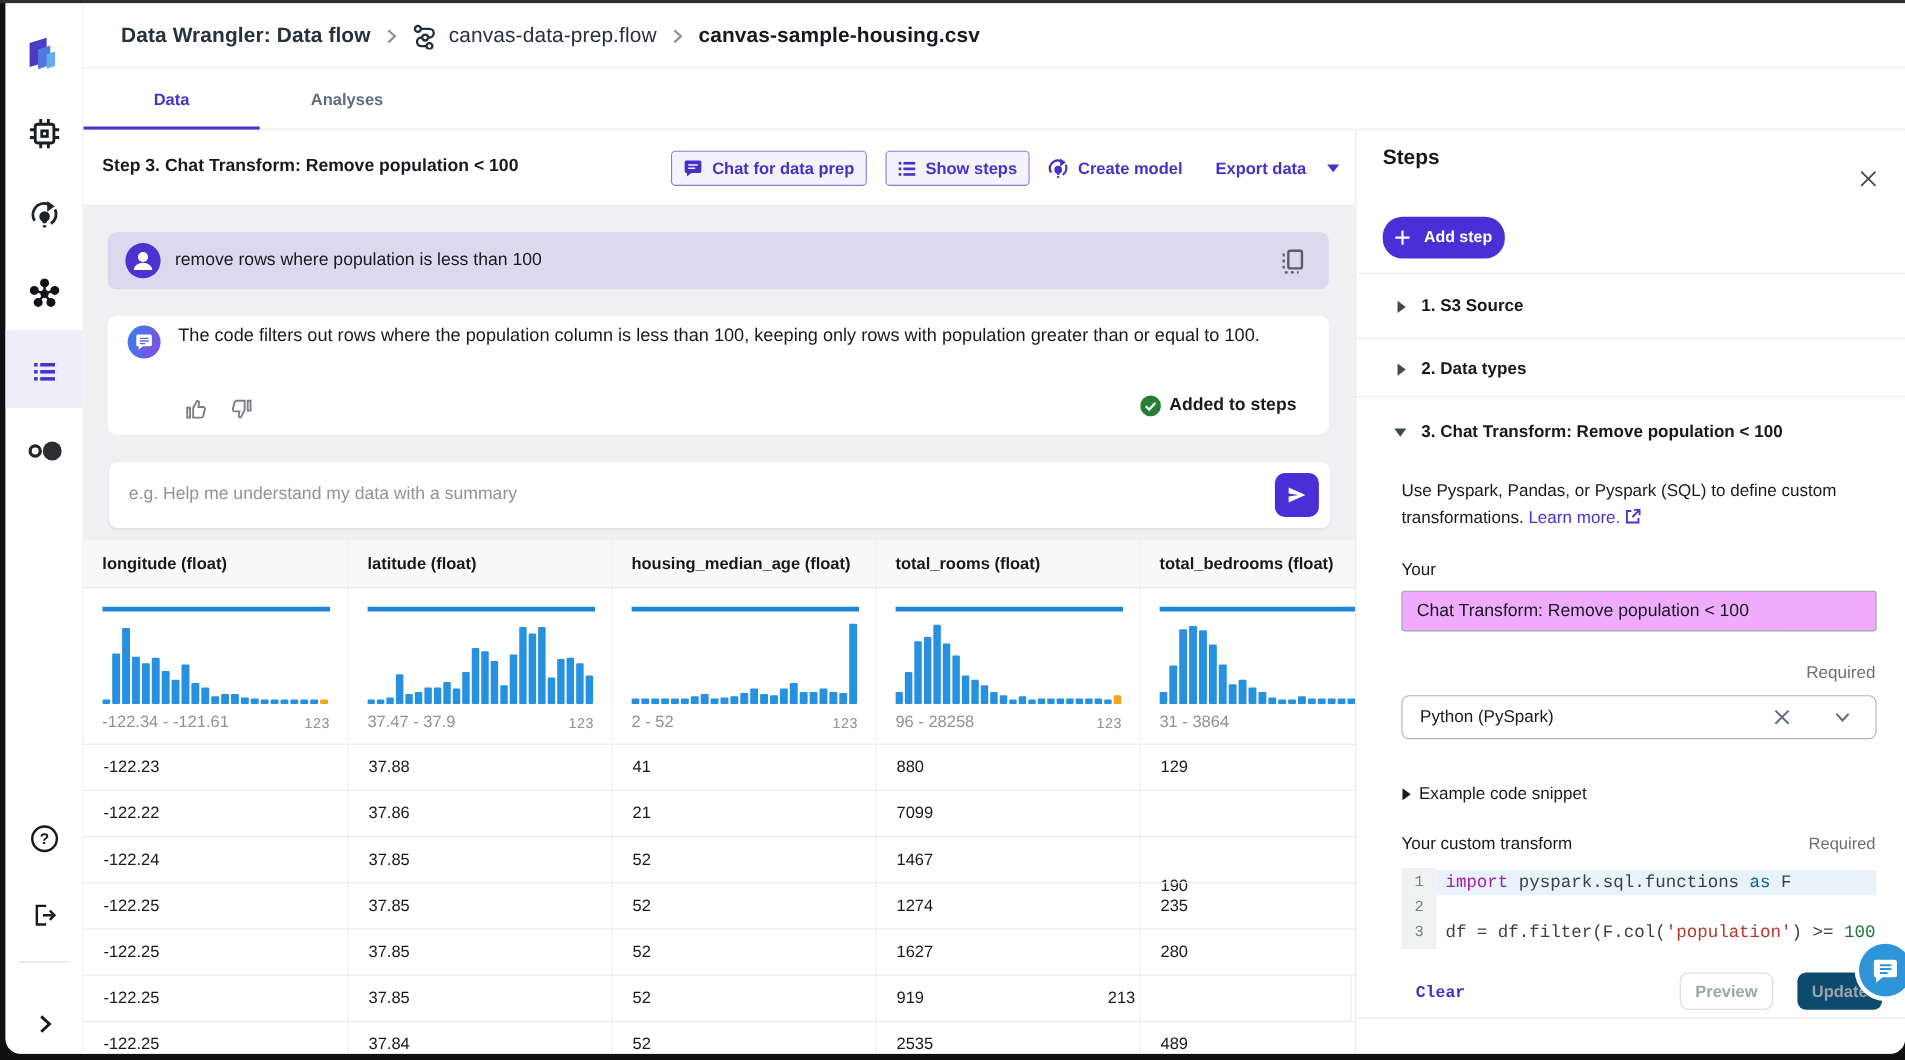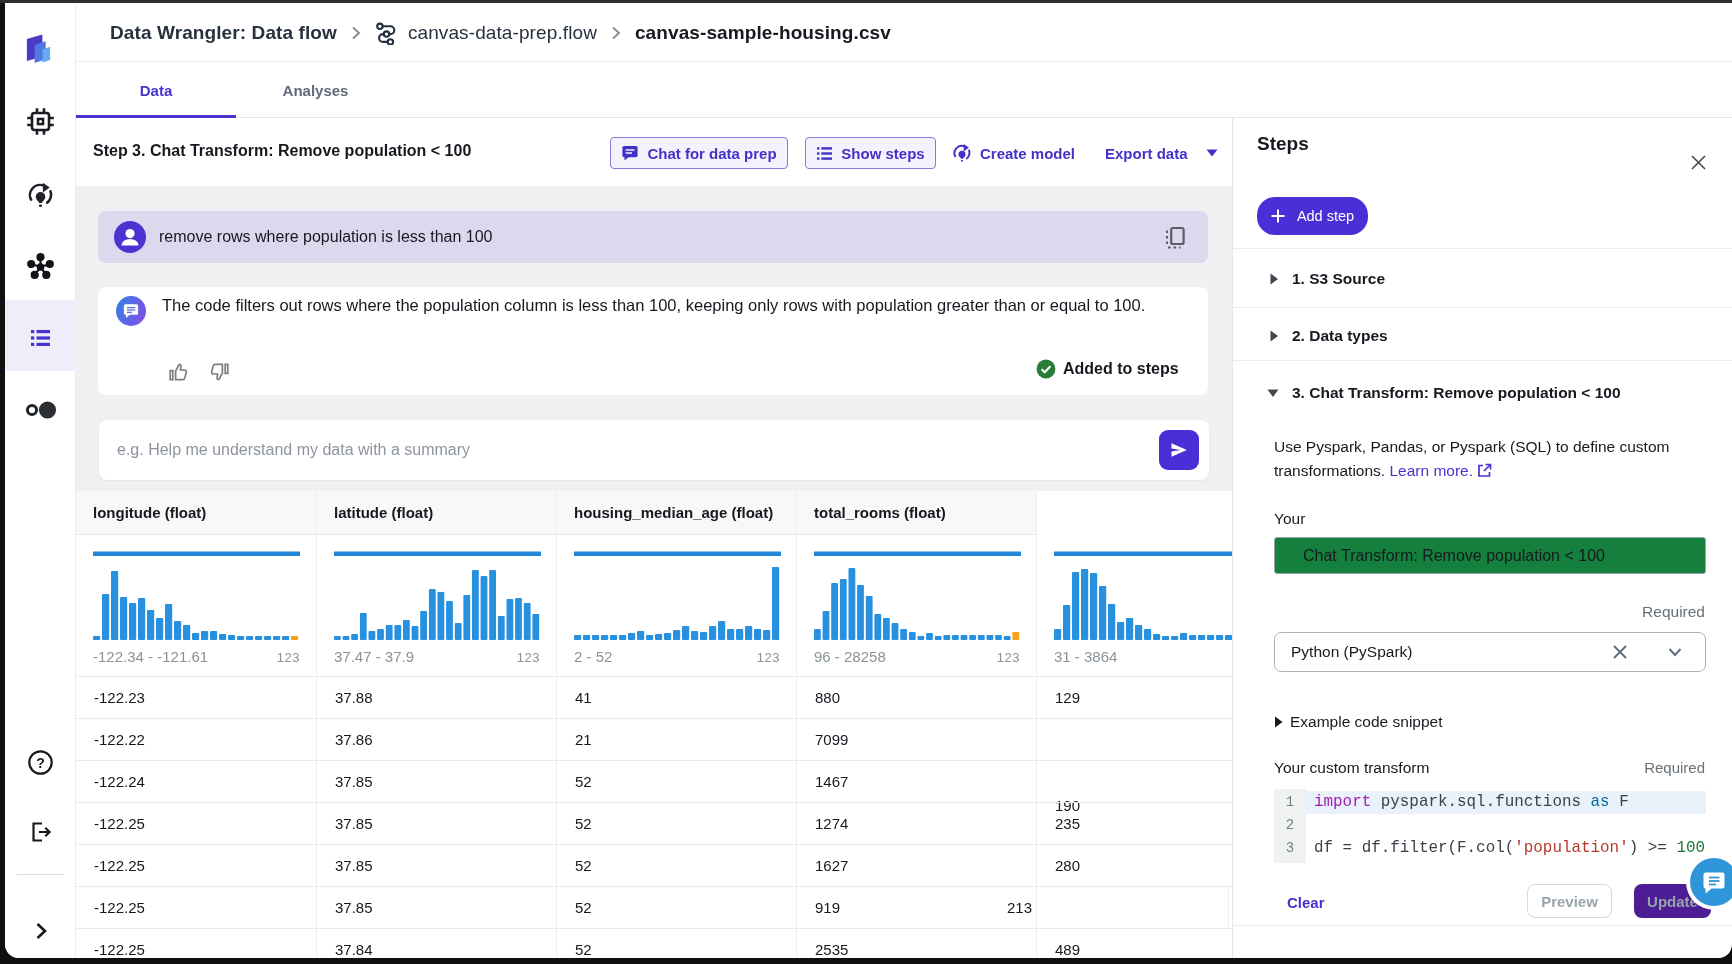--- a/index.html
+++ b/index.html
@@ -369,20 +369,21 @@
               <rect x="155.2" y="85" width="6.8" height="5" fill="#2791e0" rx="1"></rect>
               <rect x="163.9" y="85" width="6.8" height="5" fill="#2791e0" rx="1"></rect>
               <rect x="172.5" y="85" width="6.8" height="5" fill="#2791e0" rx="1"></rect>
               <rect x="181.1" y="85" width="6.8" height="5" fill="#2791e0" rx="1"></rect>
               <rect x="189.8" y="86" width="6.8" height="4" fill="#2791e0" rx="1"></rect>
               <rect x="198.4" y="82" width="6.8" height="8" fill="#f5a31c" rx="1"></rect>
             </svg></div>
           <div class="hlabel">96 - 28258</div>
           <div class="hnum">123</div>
         </div>
+        <div class="thead" style="left:961px; width:240px;">total_bedrooms (float)</div>
         <div class="hcell" style="left:961px; width:240px;">
           <div style="position:absolute; left:17px; top:15px;"><svg width="207" height="90" viewBox="0 0 207 90">
               <rect x="0" y="1.5" width="207" height="4.5" fill="#2186d8" rx="0.5"></rect>
               <rect x="0.0" y="79" width="7.2" height="11" fill="#2791e0" rx="1"></rect>
               <rect x="9.0" y="55" width="7.2" height="35" fill="#2791e0" rx="1"></rect>
               <rect x="18.0" y="22" width="7.2" height="68" fill="#2791e0" rx="1"></rect>
               <rect x="27.0" y="19" width="7.2" height="71" fill="#2791e0" rx="1"></rect>
               <rect x="36.0" y="23" width="7.2" height="67" fill="#2791e0" rx="1"></rect>
               <rect x="45.0" y="36" width="7.2" height="54" fill="#2791e0" rx="1"></rect>
               <rect x="54.0" y="54" width="7.2" height="36" fill="#2791e0" rx="1"></rect>
@@ -457,21 +458,21 @@
   </div>
 
   <div id="rightpanel">
     <div style="position:absolute; left:24px; top:15px; font-weight:bold; font-size:19px; color:#16191f;">Steps</div>
     <svg style="position:absolute; left:457px; top:36px;" width="17" height="17" viewBox="0 0 17 17">
         <g stroke="#414750" stroke-width="1.6">
           <line x1="2" y1="2" x2="15" y2="15"></line>
           <line x1="15" y1="2" x2="2" y2="15"></line>
         </g>
       </svg>
-    <div style="position:absolute; left:24px; top:79px; width:111px; height:38px; background:#4b2fd6; border-radius:18px; display:flex; align-items:center; justify-content:center; gap:12px; color:#fff; font-weight:normal; font-size:14.5px;">
+    <div style="position:absolute; left:24px; top:79px; width:111px; height:38px; background:#4b2fd6; border-radius:18px; display:flex; align-items:center; justify-content:center; gap:12px; color:#fff; font-weight:bold; font-size:14.5px;">
       <svg width="14" height="14" viewBox="0 0 14 14">
           <g stroke="#fff" stroke-width="2">
             <line x1="7" y1="0.5" x2="7" y2="13.5"></line>
             <line x1="0.5" y1="7" x2="13.5" y2="7"></line>
           </g>
         </svg>
       <span>Add step</span>
     </div>
     <div class="rp-border" style="top:130px;"></div>
     <svg style="position:absolute; left:36px; top:155px;" width="10" height="12" viewBox="0 0 10 12">
@@ -491,21 +492,21 @@
     <div style="position:absolute; left:41px; top:317px; width:424px; font-size:15.5px; line-height:24px; color:#16191f;">Use Pyspark, Pandas, or Pyspark (SQL) to define custom transformations. <span style="color:#4733cf;">Learn more.</span>
       <svg style="vertical-align:-2px;" width="15" height="15" viewBox="0 0 15 15">
           <g stroke="#4733cf" stroke-width="1.7" fill="none">
             <path d="M6 2.5 H2 V13 H12.5 V9"></path>
             <path d="M8.5 1.5 H13.5 V6.5"></path>
             <line x1="13" y1="2" x2="7" y2="8"></line>
           </g>
         </svg>
     </div>
     <div class="formlabel" style="position:absolute; left:41px; top:392px;">Your</div>
-    <div style="position:absolute; left:41px; top:419px; width:432px; height:37px; border:1px solid #98a3ae; border-radius:3px; background:#15803d; display:flex; align-items:center; padding-left:28px; font-size:16px; color:#16191f;">Chat Transform: Remove population &lt; 100</div>
+    <div style="position:absolute; left:41px; top:419px; width:432px; height:37px; border:1px solid #98a3ae; border-radius:3px; background:#f0abfc; display:flex; align-items:center; padding-left:13px; font-size:16px; color:#16191f;">Chat Transform: Remove population &lt; 100</div>
     <div class="graytxt" style="position:absolute; left:332px; top:485px; width:140px; text-align:right; font-size:15.5px;">Required</div>
     <div style="position:absolute; left:41px; top:514px; width:432px; height:40px; border:1px solid #a9b4b8; border-radius:7px; background:#fff;">
       <div style="position:absolute; left:16px; top:0; height:38px; display:flex; align-items:center; font-size:15.5px; color:#16191f;">Python (PySpark)</div>
       <svg style="position:absolute; left:337px; top:11px;" width="16" height="16" viewBox="0 0 16 16">
           <g stroke="#5f6b7a" stroke-width="1.8">
             <line x1="2" y1="2" x2="14" y2="14"></line>
             <line x1="14" y1="2" x2="2" y2="14"></line>
           </g>
         </svg>
       <svg style="position:absolute; left:393px; top:14px;" width="14" height="10" viewBox="0 0 14 10">
@@ -517,23 +518,23 @@
       </svg>
     <div class="formlabel" style="position:absolute; left:57px; top:595px; font-size:15.5px;">Example code snippet</div>
     <div class="formlabel" style="position:absolute; left:41px; top:641px;">Your custom transform</div>
     <div class="graytxt" style="position:absolute; left:332px; top:641px; width:140px; text-align:right; font-size:15px;">Required</div>
     <div style="position:absolute; left:41px; top:671px; width:432px; height:74px; background:#fff; overflow:hidden;">
       <div style="position:absolute; left:0; top:0; width:32px; height:74px; background:#f0f1f1;"></div>
       <div class="mono" style="position:absolute; left:0; top:2px; width:32px; text-align:center; font-size:14px; line-height:23px; color:#75808a;">1<br>2<br>3</div>
       <div style="position:absolute; left:32px; top:2px; width:400px; height:23px; background:#e9f2fb;"></div>
       <div class="mono" style="position:absolute; left:40px; top:2px; font-size:15.9px; line-height:23px; white-space:pre; color:#3b4148;"><span style="color:#a31db1;">import</span> pyspark.sql.functions <span style="color:#0369a1;">as</span> F<br><br>df = df.filter(F.col(<span style="color:#b3382e;">'population'</span>) &gt;= <span style="color:#1d7a35;">100</span></div>
     </div>
-    <div style="position:absolute; left:54px; top:776px; font-weight:bold; font-size:15px; color:#4431c8;">Clear</div>
+    <div style="position:absolute; left:54px; top:776px; font-weight:bold; font-size:15px; color:#4431c8;font-family:Liberation Mono, monospace;">Clear</div>
     <div style="position:absolute; left:294px; top:766px; width:85px; height:34px; background:#fff; border:1px solid #d5d9d9; border-radius:8px; display:flex; align-items:center; justify-content:center; font-weight:bold; font-size:15px; color:#9aa5ad;">Preview</div>
-    <div style="position:absolute; left:401px; top:766px; width:77px; height:34px; background:#4c1d95; border-radius:8px; display:flex; align-items:center; justify-content:center; font-weight:bold; font-size:15px; color:#99a4ac;">Update</div>
+    <div style="position:absolute; left:401px; top:766px; width:77px; height:34px; background:#0c4a6e; border-radius:8px; display:flex; align-items:center; justify-content:center; font-weight:bold; font-size:15px; color:#99a4ac;">Update</div>
     <div class="rp-border" style="top:807px;"></div>
   </div>
 </div>
   <div style="position:absolute; left:1690px; top:858px; width:48px; height:48px; border-radius:50%; background:#2e96d8; box-shadow:0 0 0 4px #fff;">
     <svg width="48" height="48" viewBox="0 0 48 48">
       <path d="M15.5 14.5 h17 a2 2 0 0 1 2 2 v12 a2 2 0 0 1 -2 2 h-11 l-6 5 v-5 a2 2 0 0 1 -2 -2 v-12 a2 2 0 0 1 2 -2 Z" fill="#fff"></path>
       <g stroke="#2f95d2" stroke-width="1.8">
         <line x1="19" y1="19.5" x2="29.5" y2="19.5"></line>
         <line x1="19" y1="23" x2="29.5" y2="23"></line>
         <line x1="19" y1="26.5" x2="26" y2="26.5"></line>

